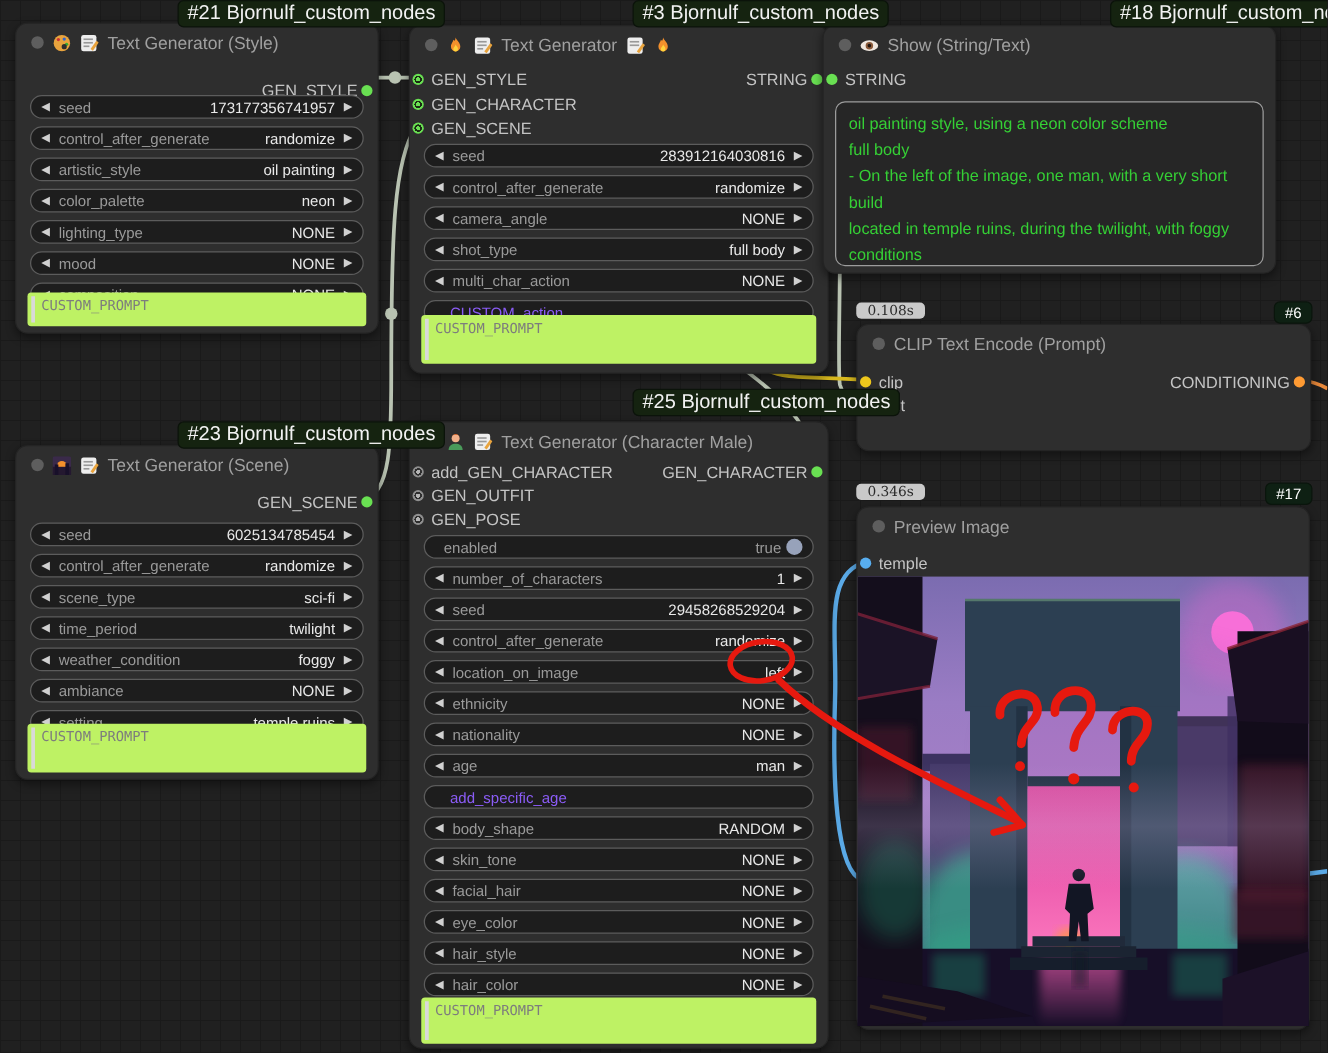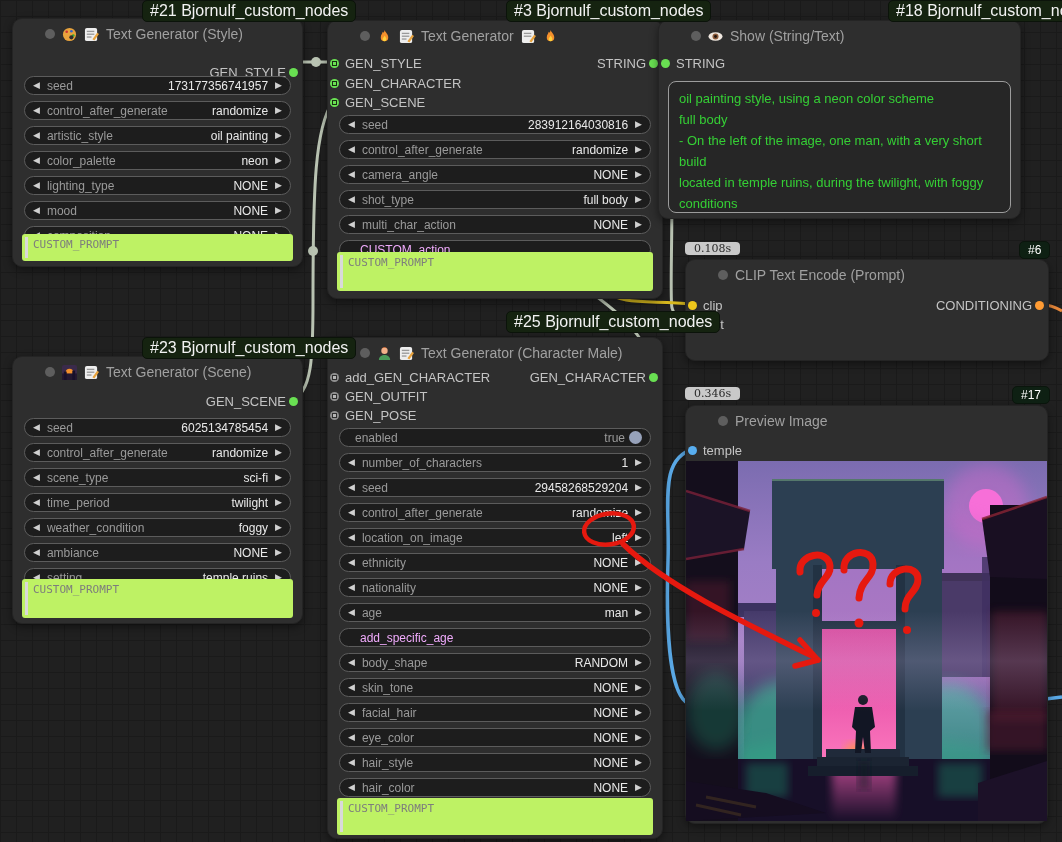--- a/index.html
+++ b/index.html
@@ -9,42 +9,42 @@
       linear-gradient(#1a1a1a 1px,transparent 1px),
       linear-gradient(90deg,#1a1a1a 1px,transparent 1px),
       linear-gradient(#161616 1px,transparent 1px),
       linear-gradient(90deg,#161616 1px,transparent 1px);
     background-size:16px 16px,16px 16px,160px 160px,160px 160px;
     font-family:"Liberation Sans",sans-serif;}
   svg.layer{position:absolute;left:0;top:0;z-index:1;}
   svg.toplayer{position:absolute;left:0;top:0;z-index:6;pointer-events:none;}
   .node{position:absolute;z-index:2;background:#2e2e2e;border:1px solid #242424;border-radius:10px;
     box-shadow:0 3px 8px rgba(0,0,0,.45);}
-  .node-title{height:30px;display:flex;align-items:center;gap:7px;padding:0 12px;color:#a0a0a0;font-size:14px;margin-left:20px;}
+  .node-title{height:30px;display:flex;align-items:center;gap:7px;padding:0 12px;color:#a0a0a0;font-size:14px;}
   .collapse-dot{width:10px;height:10px;border-radius:50%;background:#5e5e5e;flex:0 0 auto;}
   .icon{width:15px;height:15px;display:inline-block;flex:0 0 auto;}
   .slot{position:absolute;height:18px;display:flex;align-items:center;font-size:13px;color:#c4c4c4;white-space:nowrap;}
   .slot.in{left:0;padding-left:17px;}
   .slot.out{right:0;padding-right:16px;}
   .dot{position:absolute;width:9px;height:9px;border-radius:50%;top:4.5px;}
   .slot.in .dot{left:2px;}
   .slot.out .dot{right:4px;}
   .d-green{background:#69e052;}
   .d-orange{background:#ff9b33;}
   .d-yellow{background:#eec71c;}
   .d-blue{background:#58aef0;}
   .d-ring-green{background:radial-gradient(circle,#69e052 0 1.6px,#1b2a14 1.7px 2.9px,#69e052 3px 4.6px);}
   .d-ring-gray{background:radial-gradient(circle,#b5b5b5 0 1.6px,#2e2e2e 1.7px 2.9px,#8f8f8f 3px 4.6px);}
   .widgets{position:absolute;left:11px;right:11px;}
   .widget{height:17px;border:1px solid #5c5c5c;border-radius:10px;background:#1d1d1d;
     display:flex;align-items:center;padding:0 8px;font-size:12px;margin-bottom:6px;}
   .widget .arr{color:#d0d0d0;font-size:9px;line-height:1;}
   .widget .wlabel{color:#9a9a9a;margin-left:7px;white-space:nowrap;}
   .widget .wvalue{margin-left:auto;color:#e9e9e9;margin-right:7px;white-space:nowrap;}
-  .widget.btn .wlabel{color:#f0abfc;margin-left:12px;text-align:right;}
+  .widget.btn .wlabel{color:#8b5cf6;margin-left:12px;text-align:right;}
   .widget.toggle .wvalue{color:#9a9a9a;margin-right:4px;}
   .knob{width:13px;height:13px;border-radius:50%;flex:0 0 auto;}
   .knob.on{background:#97a2ba;}
   .knob.off{background:#4b4b4b;}
   .prompt{position:absolute;left:9px;right:9px;background:#bef264;border-radius:3px;
     font-family:"DejaVu Sans Mono",monospace;font-size:11px;color:#7d7d7d;padding:4px 6px 4px 11px;}
   .prompt::before{content:"";position:absolute;left:3px;top:3px;bottom:3px;width:3px;background:#d9d9d9;}
   .node-badge{position:absolute;z-index:3;background:#152310;border:1px solid #0b130a;color:#f2f2f2;
     font-size:16px;padding:1px 7px;border-radius:5px;white-space:nowrap;}
   .time-badge{position:absolute;z-index:3;background:#c9c9c9;color:#2a2a2a;font-family:"DejaVu Serif",serif;

